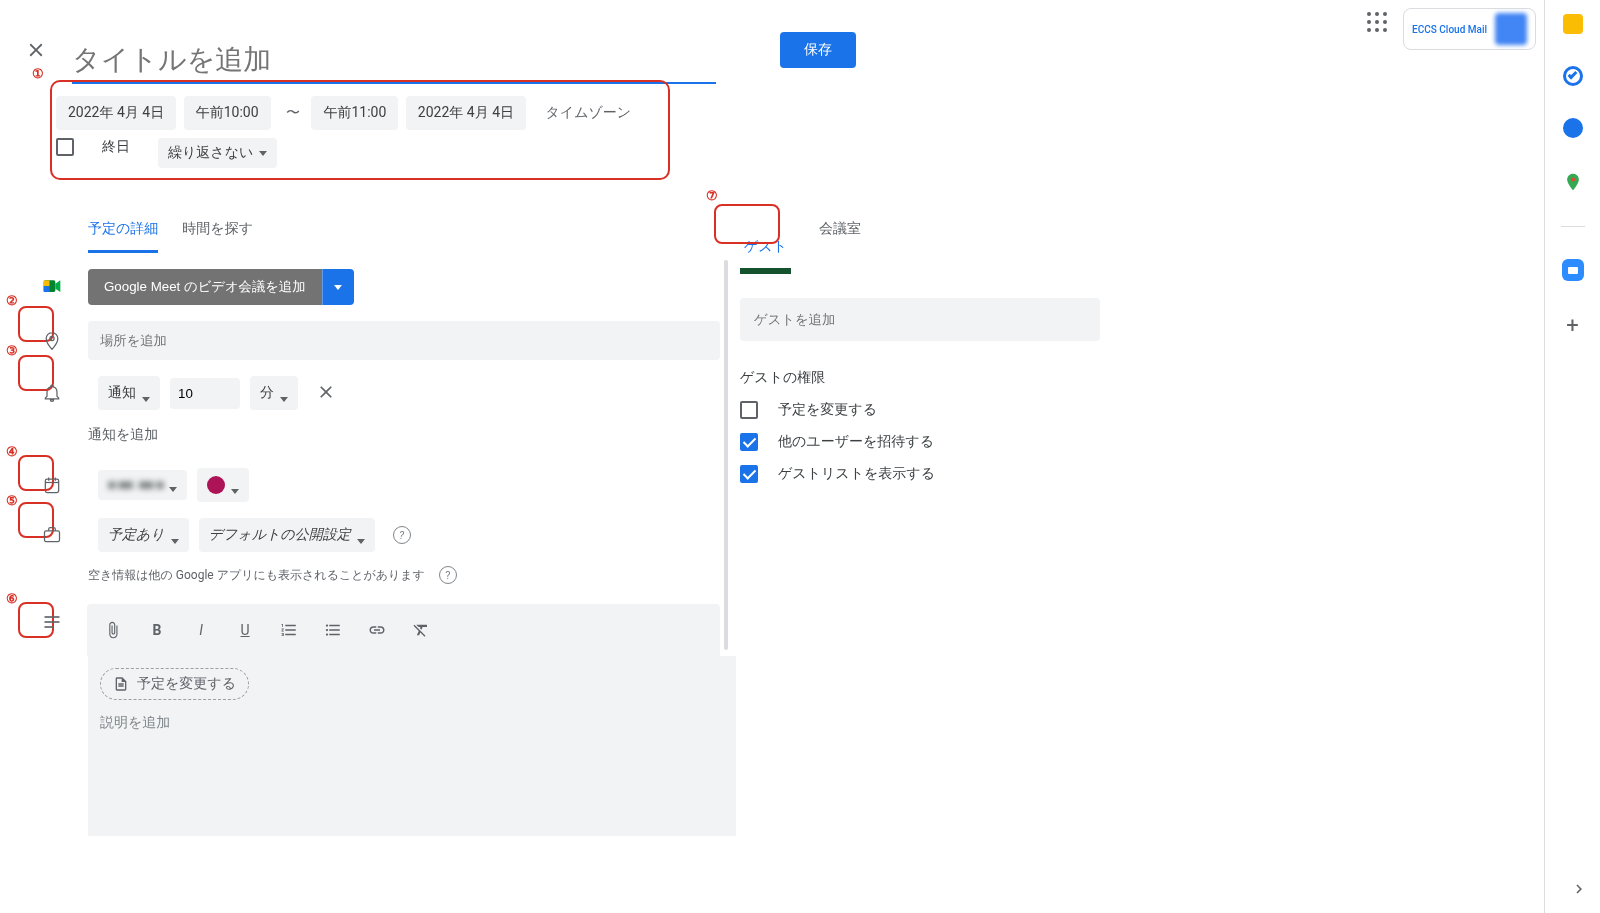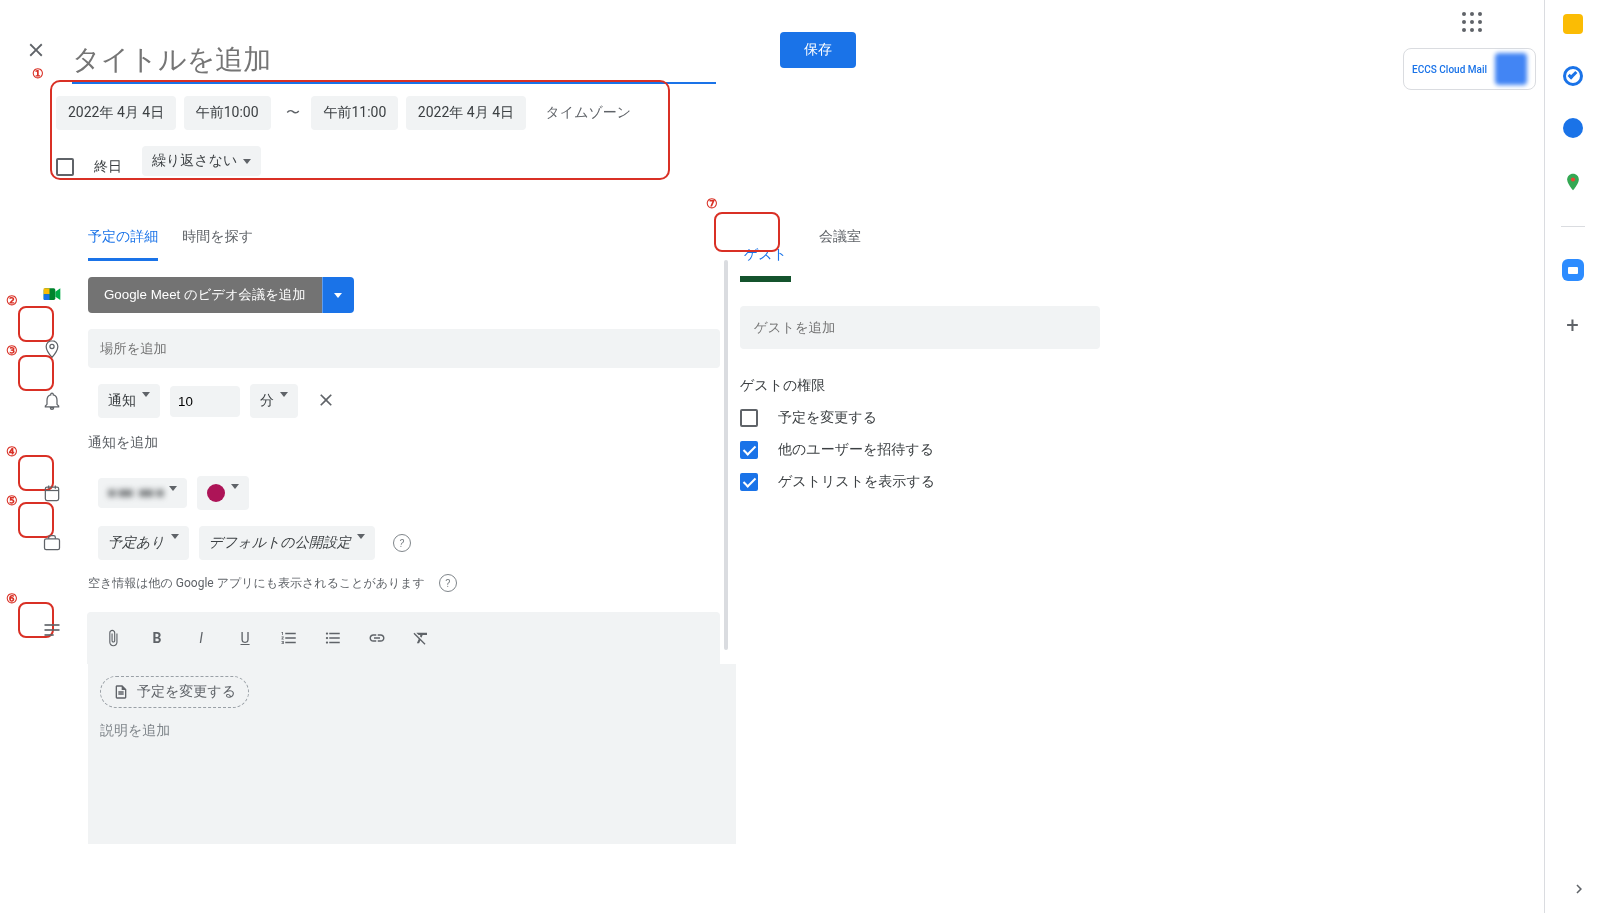--- a/index.html
+++ b/index.html
@@ -11,38 +11,38 @@
   .right-col { width: 430px; padding-left: 20px; }
   .side-panel { width: 56px; border-left: 1px solid #dadce0; display: flex; flex-direction: column; align-items: center; padding-top: 14px; gap: 32px; }
   .side-icon { width: 20px; height: 20px; border-radius: 4px; }
 
   
   .header-row { display: flex; align-items: center; padding: 0 16px 0 16px; gap: 16px; }
   .close-btn { width: 40px; height: 40px; display:flex; align-items:center; justify-content:center; border-radius:50%; cursor:pointer;}
   .close-btn svg { width:22px; height:22px; fill:#5f6368;}
   .title-input { flex:0 0 644px; border:none; border-bottom:2px solid #1a73e8; font-size:28px; color:#80868b; padding:4px 0 6px 0; outline:none;margin-top:24px; }
   .save-btn { background:#1a73e8; color:#fff; border:none; border-radius:4px; padding:0 24px; height:36px; font-size:14px; margin-left:48px; cursor:pointer;}
-  .header-right { position:absolute; right:8px; top:8px; display:flex; align-items:center; gap:16px;flex-direction:column; }
+  .header-right { position:absolute; right:8px; top:8px; display:flex; align-items:flex-start; gap:16px; }
   .apps-icon { width:24px; height:24px; display:grid; grid-template-columns:repeat(3,4px); grid-template-rows:repeat(3,4px); gap:4px; padding:4px; cursor:pointer;}
   .apps-icon span { background:#5f6368; border-radius:50%; }
   .account-chip { border:1px solid #dadce0; border-radius:8px; padding:4px 8px; display:flex; align-items:center; gap:8px; }
   .account-chip .label { font-size:10px; color:#1a73e8; font-weight:500;}
   .avatar { width:32px; height:32px; background:#4285f4; border-radius:4px; filter:blur(2px);}
 
   
   .annot { position:absolute; color:#d93025; font-size:13px; font-weight:bold; }
   .box-red { border:2px solid #d93025; border-radius:10px; position:absolute; pointer-events:none; }
   .box-sm { border:2px solid #d93025; border-radius:8px; position:absolute; pointer-events:none; }
 
   
   .datetime-box { position:relative; margin: 12px 0 0 56px; }
   .chip { background:#f1f3f4; border-radius:4px; padding:8px 12px; display:inline-block; margin-right:4px; cursor:pointer;}
   .link-text { color:#5f6368; padding:8px 12px; display:inline-block; cursor:pointer;}
   .tilde { display:inline-block; padding:0 8px; color:#5f6368;}
-  .allday-row { margin-top:16px; display:flex; align-items:flex-end; gap:20px;}
+  .allday-row { margin-top:8px; display:flex; align-items:flex-start; gap:28px;}
   .checkbox { width:18px; height:18px; border:2px solid #5f6368; border-radius:2px; display:inline-block; cursor:pointer;}
   .checkbox.checked { background:#1a73e8; border-color:#1a73e8; position:relative;}
   .checkbox.checked::after { content:""; position:absolute; left:4px; top:0px; width:5px; height:10px; border:solid #fff; border-width:0 2px 2px 0; transform:rotate(45deg);}
   .repeat-chip { background:#f1f3f4; padding:6px 10px; border-radius:4px; cursor:pointer; display:flex; align-items:center; gap:6px;}
   .caret { width:0; height:0; border-left:4px solid transparent; border-right:4px solid transparent; border-top:5px solid #5f6368; display:inline-block;}
 
   
   .tabs { display:flex; gap:24px; margin: 44px 0 0 56px; border-bottom:0px; }
   .tab { padding:8px 0 12px 0; cursor:pointer; color:#5f6368;}
   .tab.active { color:#1a73e8; border-bottom:3px solid #1a73e8; }
@@ -50,21 +50,21 @@
   
   .row { display:flex; align-items:center; margin-top:16px; position:relative;}
   .row-icon { width:40px; display:flex; justify-content:center; color:#5f6368;}
   .row-icon svg { width:20px; height:20px; fill:#5f6368;}
   .meet-icon { width:40px; display:flex; justify-content:center;}
   .meet-btn-group { display:flex; margin-left:16px;}
   .meet-btn { background:#737373; color:#fff; border:none; padding:0 16px; height:36px; border-radius:4px 0 0 4px; cursor:pointer;}
   .meet-caret { background:#1a73e8; border:none; border-left:1px solid rgba(255,255,255,0.3); width:32px; border-radius:0 4px 4px 0; cursor:pointer; display:flex; align-items:center; justify-content:center;}
   .meet-caret .caret { border-top-color:#fff;}
   .text-input { flex:1; background:#f1f3f4; border:none; padding:12px; border-radius:4px; margin-left:16px; max-width:648px; color:#5f6368; outline:none;}
-  .select-chip { background:#f1f3f4; padding:8px 10px; border-radius:4px; display:flex; align-items:flex-start; gap:6px; cursor:pointer;}
+  .select-chip { background:#f1f3f4; padding:8px 10px; border-radius:4px; display:flex; align-items:flex-end; gap:6px; cursor:pointer;}
   .notif-input { background:#f1f3f4; border:none; width:70px; padding:8px; border-radius:4px; text-align:left; outline:none;}
   .add-notif { color:#5f6368; margin:16px 0 0 56px; cursor:pointer;}
   .close-x { cursor:pointer; margin-left:8px;}
   .close-x svg{width:20px;height:20px;fill:#5f6368;}
 
   .color-circle { width:18px; height:18px; border-radius:50%; background:#ad1457;}
   .blur-text { filter:blur(3px); color:#3c4043; font-size:12px;}
   .help-icon { width:18px; height:18px; border:1.5px solid #80868b; border-radius:50%; display:inline-flex; align-items:center; justify-content:center; font-size:11px; color:#80868b; margin-left:8px; cursor:pointer;}
   .hint-text { color:#5f6368; font-size:12px; margin:14px 0 0 56px; display:flex; align-items:center; gap:6px;}
 

